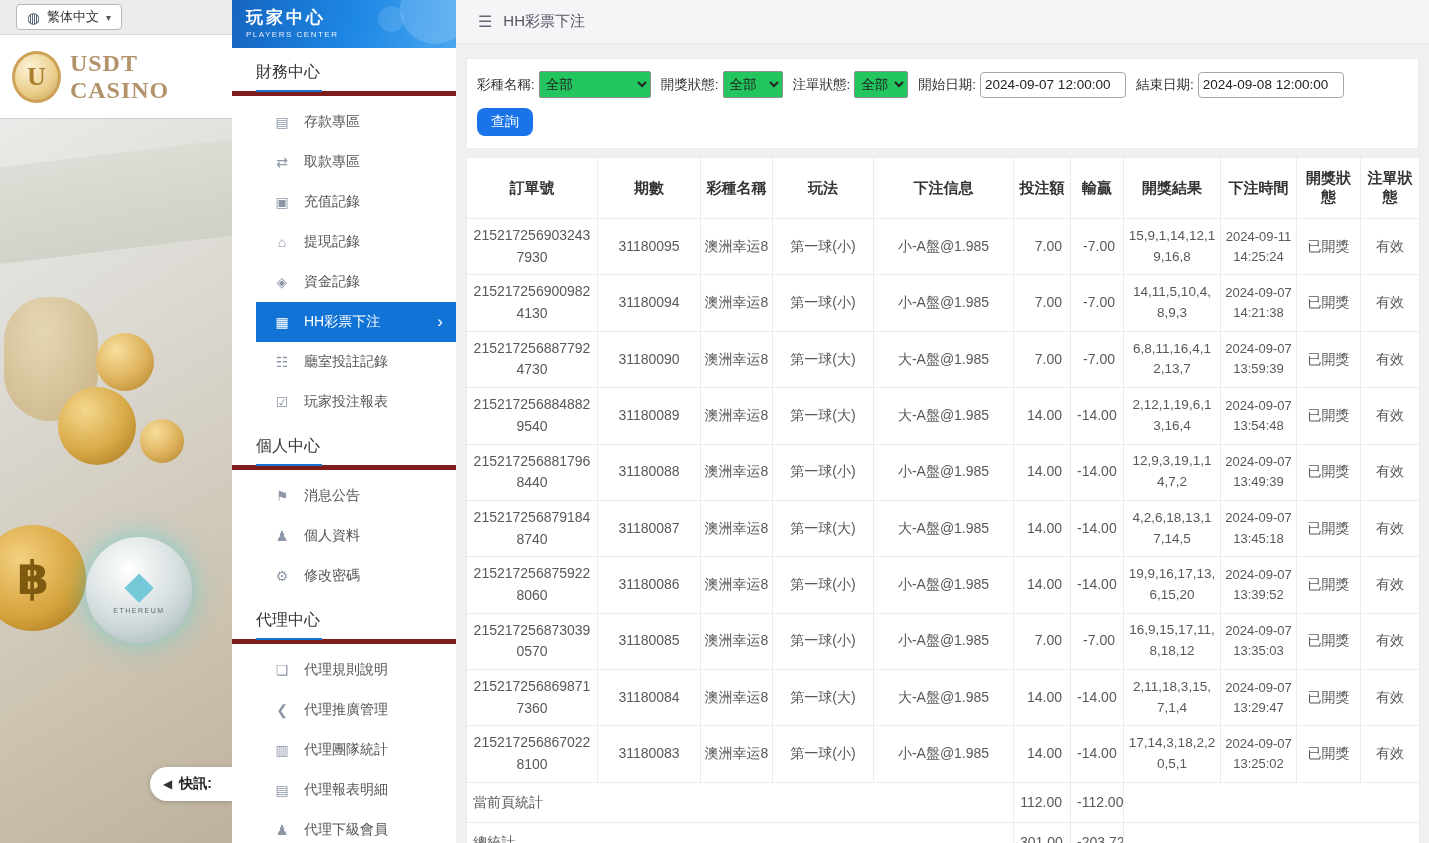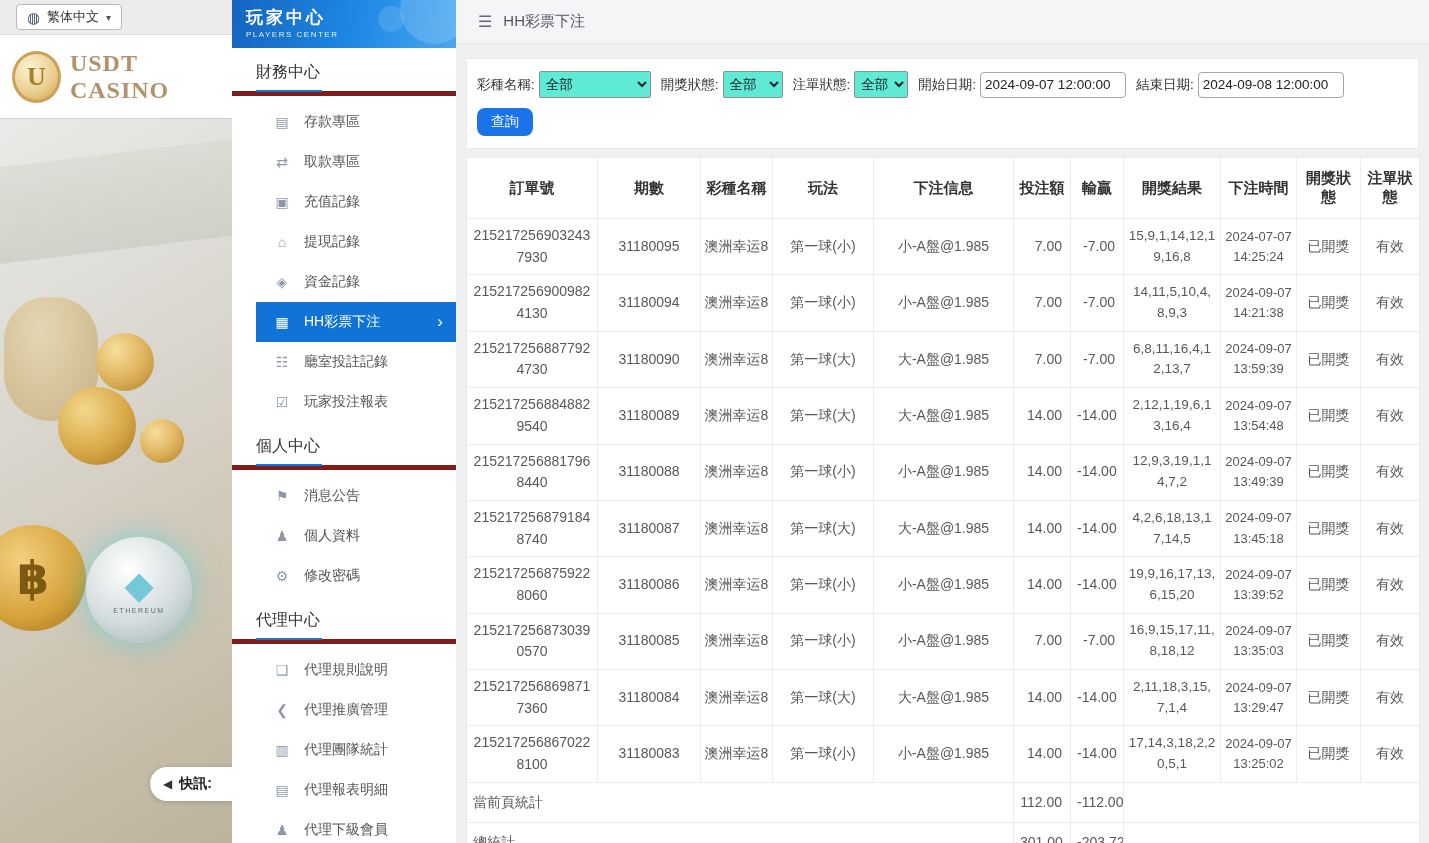--- a/index.html
+++ b/index.html
@@ -49,21 +49,21 @@
 
   
   .main { position: absolute; left: 456px; top: 0; width: 973px; height: 843px; background: #eef0f1; overflow: hidden; }
   .crumb { height: 44px; background: #f4f5f6; border-bottom: 1px solid #e8e9ea; display: flex; align-items: center; gap: 11px; padding-left: 22px; color: #667; }
   .menu-toggle { font-size: 16px; color: #667; cursor: pointer; }
   .crumb-title { font-size: 15px; color: #556; }
   .filter-card { margin: 14px 10px 0; background: #fff; border: 1px solid #e9ebec; padding: 12px 10px; }
   .filter-row { display: flex; align-items: center; flex-wrap: nowrap; white-space: nowrap; font-size: 13.5px; color: #333; }
   .filter-row label { margin-right: 4px; }
   .fgap { margin-left: 10px; }
-  .filter-row select { height: 27px; border: 1px solid #8f8f8f; border-radius: 2px; background: #5eead4; font-size: 13.5px; padding: 2px 2px; color: #222; font-family: inherit; }
+  .filter-row select { height: 27px; border: 1px solid #8f8f8f; border-radius: 2px; background: #22c55e; font-size: 13.5px; padding: 2px 2px; color: #222; font-family: inherit; }
   .sel-lottery { width: 112px; } .sel-draw { width: 60px; } .sel-bet { width: 54px; }
   .date-input { width: 146px; height: 26px; border: 1px solid #a6a6a6; border-radius: 4px; padding: 0 4px; font-size: 13.5px; color: #222; font-family: inherit; }
   .query-btn { margin-top: 10px; background: #1a73e8; color: #fff; border: none; border-radius: 8px; height: 28px; padding: 0 14px; font-size: 14px; cursor: pointer; font-family: inherit; }
 
   .table-card { margin: 8px 10px 0; background: #fff; }
   table { width: 100%; border-collapse: collapse; table-layout: fixed; background: #fff; }
   th { font-size: 15px; font-weight: bold; color: #333; border: 1px solid #ececec; padding: 11px 2px; text-align: center; overflow: hidden; }
   td { font-size: 14px; color: #585858; border: 1px solid #ececec; padding: 6px 6px; text-align: center; line-height: 1.55; vertical-align: middle; overflow: hidden; }
   td.c-order { word-break: break-all; }
   td.c-result { word-break: break-all; font-size: 13.5px; padding: 6px 4px; }
@@ -251,21 +251,21 @@
       <tbody id="bets-table-body">
           <tr>
             <td class="c-order">2152172569032437930</td>
             <td class="c-period">31180095</td>
             <td class="c-lottery">澳洲幸运8</td>
             <td class="c-play">第一球(小)</td>
             <td class="c-betinfo">小-A盤@1.985</td>
             <td class="c-amount">7.00</td>
             <td class="c-winloss">-7.00</td>
             <td class="c-result">15,9,1,14,12,19,16,8</td>
-            <td class="c-time">2024-07-07 14:25:24</td>
+            <td class="c-time">2024-09-11 14:25:24</td>
             <td class="c-drawstatus">已開獎</td>
             <td class="c-betstatus">有效</td>
           </tr>
           <tr>
             <td class="c-order">2152172569009824130</td>
             <td class="c-period">31180094</td>
             <td class="c-lottery">澳洲幸运8</td>
             <td class="c-play">第一球(小)</td>
             <td class="c-betinfo">小-A盤@1.985</td>
             <td class="c-amount">7.00</td>

